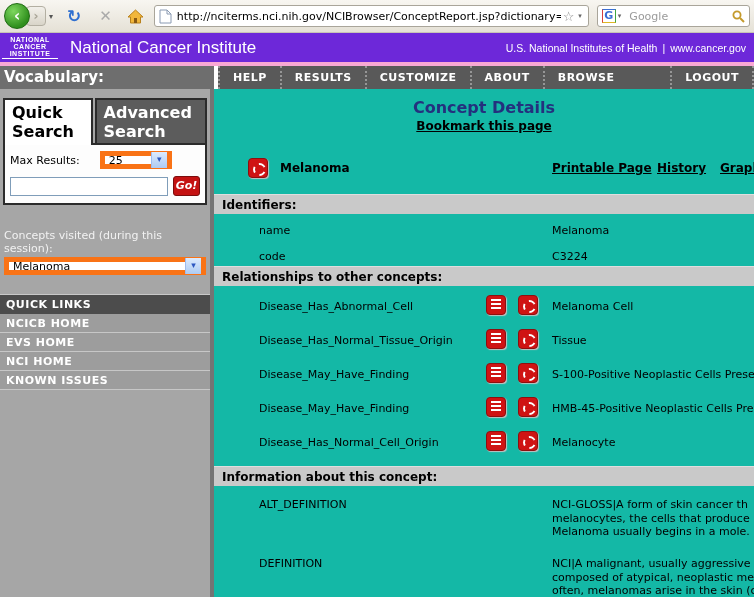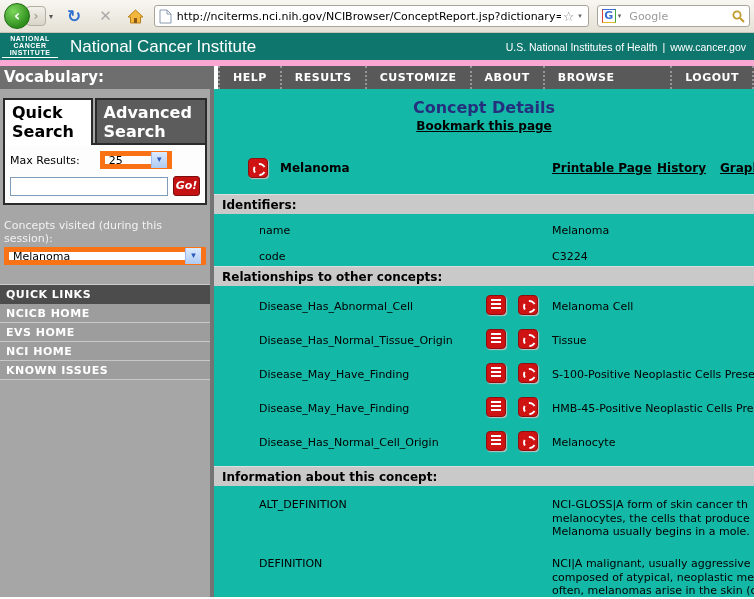--- a/index.html
+++ b/index.html
@@ -46,21 +46,21 @@
   .g-logo {
     width: 14px; height: 14px; font-size: 11px; font-weight: bold; color: #3b6fd4;
     line-height: 12px; text-align: center; background: #fff;
     border-style: solid; border-width: 1px;
     border-color: #3b6fd4 #3fa33f #e0b724 #d43f3f;
   }
   .g-placeholder { flex: 1; color: #9b9b9b; font-size: 11px; padding-left: 6px; }
 
   
   .nci-header {
-    height: 33px; background: #0f766e; border-bottom: 6px solid #f9a8d4;
+    height: 33px; background: #6d28d9; border-bottom: 4px solid #f9a8d4;
     display: flex; align-items: center; color: #fff;
   }
   .nci-logo {
     width: 56px; margin-left: 2px; text-align: center;
     font-size: 7px; line-height: 7px; font-weight: bold; letter-spacing: 0.5px;
     font-family: "Liberation Sans", sans-serif; border-bottom: 1px solid #fff; padding-bottom: 1px;
   }
   .nci-title { font-family: "Liberation Sans", sans-serif; font-size: 17px; margin-left: 12px; font-weight: 400; }
   .nci-right { margin-left: auto; margin-right: 8px; font-size: 10.5px; font-family: "Liberation Sans", sans-serif; }
   .nci-right .sep { margin: 0 5px; }
@@ -105,21 +105,21 @@
     background: linear-gradient(#dcebfe, #aecbf2); border-left: 1px solid #9ebcf0;
     color: #2c57c0; font-size: 9px; text-align: center; line-height: 15px;
   }
   .searchline { display: flex; align-items: center; margin-top: 7px; }
   .search-input { flex: 1; height: 19px; border: 1px solid #7f9db9; font-size: 11px; padding: 0 3px; outline: none; min-width: 0; }
   .go-btn {
     width: 27px; height: 20px; margin-left: 5px; background: #c41212; border: 1px solid #7a0d0d;
     border-radius: 3px; color: #fff; font-weight: bold; font-style: italic; font-size: 11px;
     line-height: 18px; text-align: center; flex: none;
   }
-  .visited-label { color: #f2f2f2; margin: 14px 4px 2px; font-size: 11px; }
+  .visited-label { color: #f2f2f2; margin: 24px 4px 2px; font-size: 11px; }
   .visited-select { margin: 0 4px; }
   .quick-links { margin-top: 19px; border-top: 1px solid #c9c9c9; }
   .ql-header {
     background: #4c4c4c; color: #fff; font-weight: bold; font-size: 11px;
     height: 19px; line-height: 19px; padding-left: 6px; letter-spacing: 0.5px;
   }
   .ql-item {
     background: #9d9d9d; color: #fff; font-weight: bold; font-size: 11px;
     height: 19px; line-height: 19px; padding-left: 6px; border-bottom: 1px solid #c7c7c7;
     letter-spacing: 0.5px;

